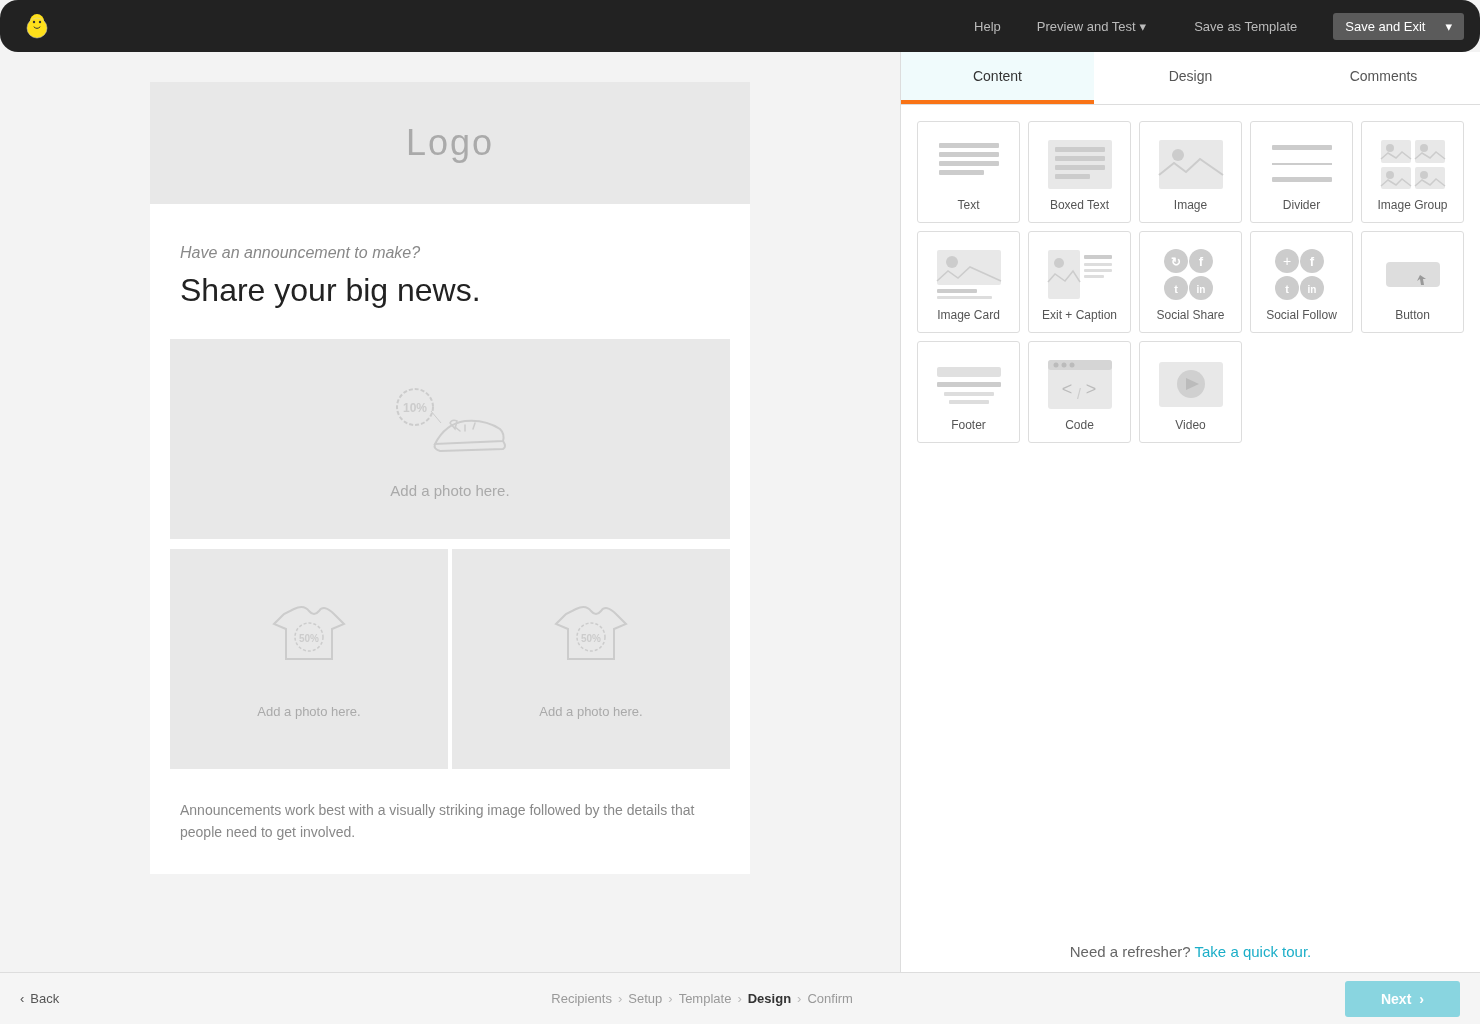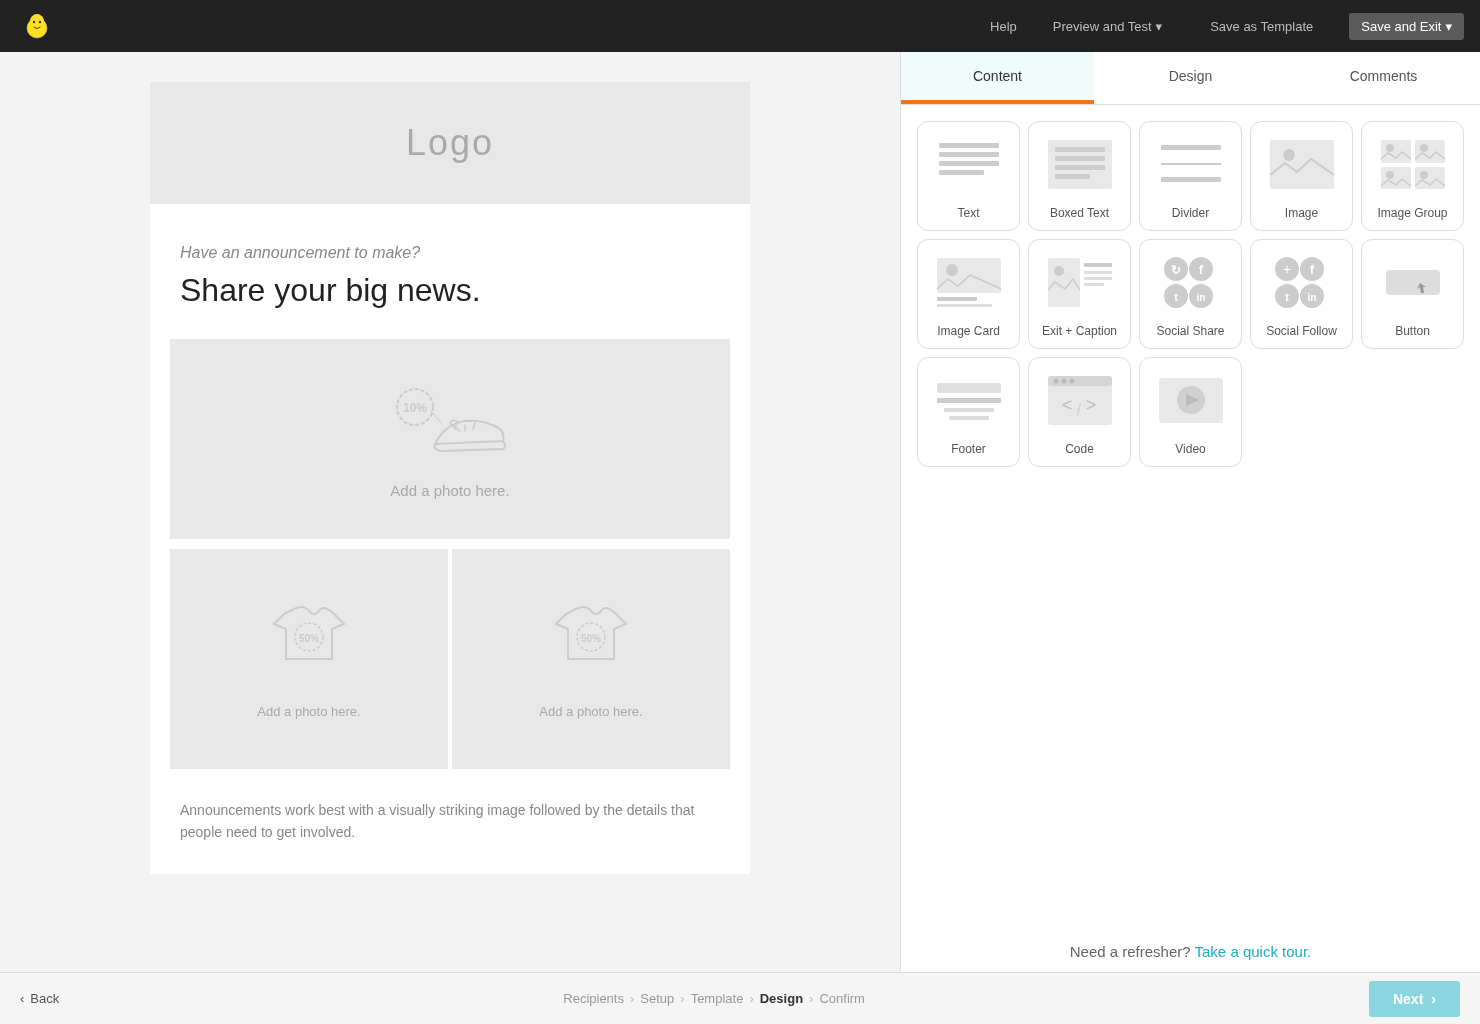--- a/index.html
+++ b/index.html
@@ -7,20 +7,21 @@
 
     
     .top-nav {
       background: #222222;
       height: 52px;
       display: flex;
       align-items: center;
       justify-content: space-between;
       padding: 0 16px;
       flex-shrink: 0;
+      border-radius: 18px;
     }
     .top-nav-left { display: flex; align-items: center; }
     .mailchimp-logo {
       width: 42px; height: 42px;
       background: #222;
       display: flex; align-items: center; justify-content: center;
     }
     .mailchimp-logo svg { width: 36px; height: 36px; }
     .top-nav-right { display: flex; align-items: center; gap: 24px; }
     .nav-link {
@@ -38,21 +39,21 @@
       border-radius: 3px;
       display: flex; align-items: center; gap: 4px;
     }
     .save-exit-btn {
       background: #5b5b5b;
       color: #fff;
       font-size: 13px;
       cursor: pointer;
       padding: 6px 12px;
       border-radius: 3px;
-      display: flex; align-items: flex-end; gap: 4px;
+      display: flex; align-items: flex-end; gap: 20px;
     }
 
     
     .main-area {
       display: flex;
       flex: 1;
       overflow: hidden;
     }
 
     
@@ -163,29 +164,29 @@
       overflow-y: auto;
       padding: 16px;
       display: grid;
       grid-template-columns: repeat(5, 1fr);
       gap: 8px;
       align-content: start;
     }
 
     .block-item {
       border: 1px solid #ddd;
-      border-radius: 11px;
+      border-radius: 3px;
       padding: 12px 8px 10px;
       text-align: center;
       cursor: pointer;
       background: #fff;
       display: flex;
       flex-direction: column;
       align-items: center;
-      gap: 12px;
+      gap: 4px;
       transition: border-color 0.15s;
     }
 
     .block-icon {
       width: 70px;
       height: 60px;
       display: flex;
       align-items: center;
       justify-content: center;
     }
@@ -237,21 +238,21 @@
     }
     .breadcrumb-item { color: #999; }
     .breadcrumb-item.active { color: #333; font-weight: 600; }
     .breadcrumb-sep { color: #bbb; }
 
     .next-btn {
       background: #89d5e0;
       color: #fff;
       font-size: 14px;
       font-weight: 600;
-      padding: 10px 24px;
+      padding: 10px 36px;
       border-radius: 3px;
       cursor: pointer;
       display: flex;
       align-items: center;
       gap: 8px;
     }
 
     
     .placeholder-area {
       display: flex;
@@ -401,37 +402,37 @@
             <rect x="10" y="28" width="50" height="5" rx="1" fill="#ccc"></rect>
             <rect x="10" y="37" width="35" height="5" rx="1" fill="#ccc"></rect>
           </svg>
         </div>
         <div class="block-label">Boxed Text</div>
       </div>
 
       <div class="block-item">
         <div class="block-icon">
           <svg width="70" height="55" viewBox="0 0 70 55" fill="none" xmlns="http://www.w3.org/2000/svg">
+            <rect x="3" y="3" width="64" height="49" rx="2" fill="#e8e8e8"></rect>
+            <circle cx="22" cy="18" r="6" fill="#ccc"></circle>
+            <path d="M3 38 L18 26 L30 35 L44 22 L67 38" stroke="#ccc" stroke-width="2" fill="none"></path>
+          </svg>
+        </div>
+        <div class="block-label">Image</div>
+      </div>
+
+      <div class="block-item">
+        <div class="block-icon">
+          <svg width="70" height="55" viewBox="0 0 70 55" fill="none" xmlns="http://www.w3.org/2000/svg">
             <rect x="5" y="8" width="60" height="5" rx="1" fill="#ccc"></rect>
             <line x1="5" y1="27" x2="65" y2="27" stroke="#ccc" stroke-width="2"></line>
             <rect x="5" y="40" width="60" height="5" rx="1" fill="#ccc"></rect>
           </svg>
         </div>
         <div class="block-label">Divider</div>
-      </div>
-
-      <div class="block-item">
-        <div class="block-icon">
-          <svg width="70" height="55" viewBox="0 0 70 55" fill="none" xmlns="http://www.w3.org/2000/svg">
-            <rect x="3" y="3" width="64" height="49" rx="2" fill="#e8e8e8"></rect>
-            <circle cx="22" cy="18" r="6" fill="#ccc"></circle>
-            <path d="M3 38 L18 26 L30 35 L44 22 L67 38" stroke="#ccc" stroke-width="2" fill="none"></path>
-          </svg>
-        </div>
-        <div class="block-label">Image</div>
       </div>
 
       <div class="block-item">
         <div class="block-icon">
           <svg width="70" height="55" viewBox="0 0 70 55" fill="none" xmlns="http://www.w3.org/2000/svg">
             <rect x="3" y="3" width="30" height="23" rx="2" fill="#e8e8e8"></rect>
             <circle cx="12" cy="11" r="4" fill="#ccc"></circle>
             <path d="M3 22 L10 16 L18 21 L24 15 L33 22" stroke="#ccc" stroke-width="1.5" fill="none"></path>
             <rect x="37" y="3" width="30" height="23" rx="2" fill="#e8e8e8"></rect>
             <circle cx="46" cy="11" r="4" fill="#ccc"></circle>

